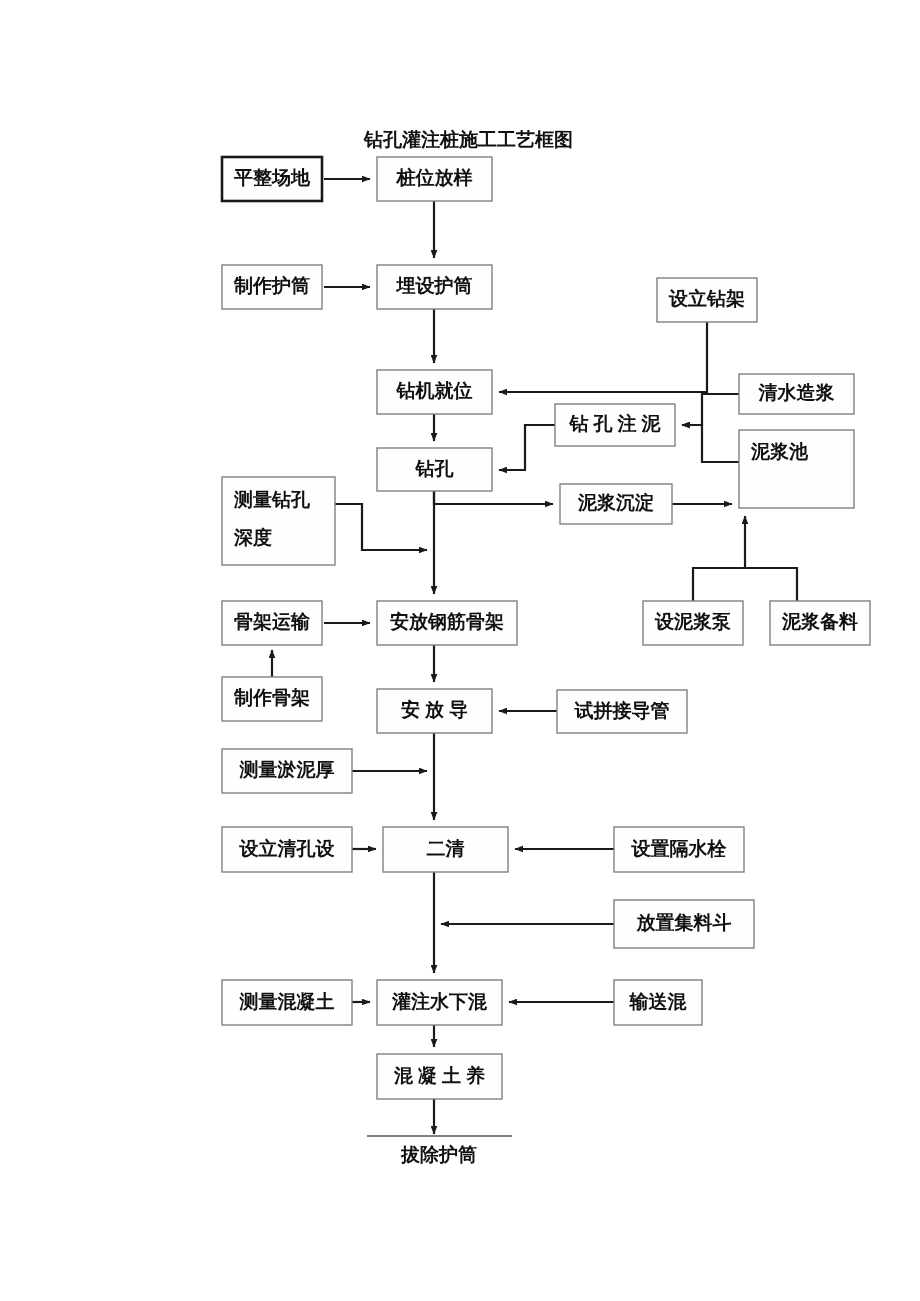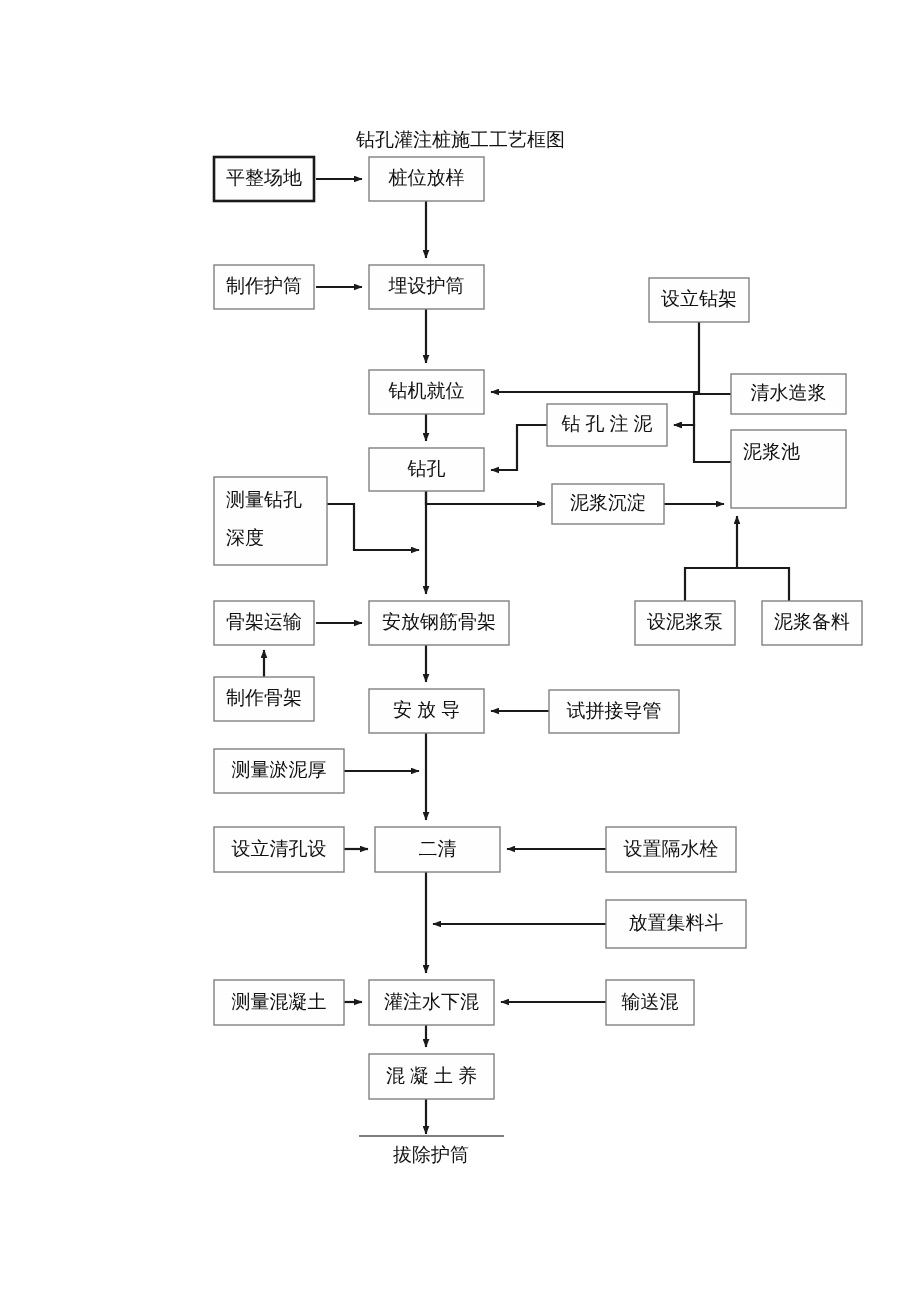--- a/index.html
+++ b/index.html
@@ -11,24 +11,25 @@
   body {
     width: 920px;
     height: 1301px;
     font-family: "Liberation Serif", "DejaVu Serif", serif;
     color: #000000;
     position: relative;
     overflow: hidden;
   }
   #diagram-root {
     position: absolute;
-    left: 4px;
+    left: 12px;
     top: 0;
     width: 772px;
     height: 1301px;
+    font-weight: bold;
   }
   svg#flowchart {
     display: block;
     width: 920px;
     height: 1301px;
   }
   .node-rect {
     fill: #fefefe;
     stroke: #808080;
     stroke-width: 1.4;

